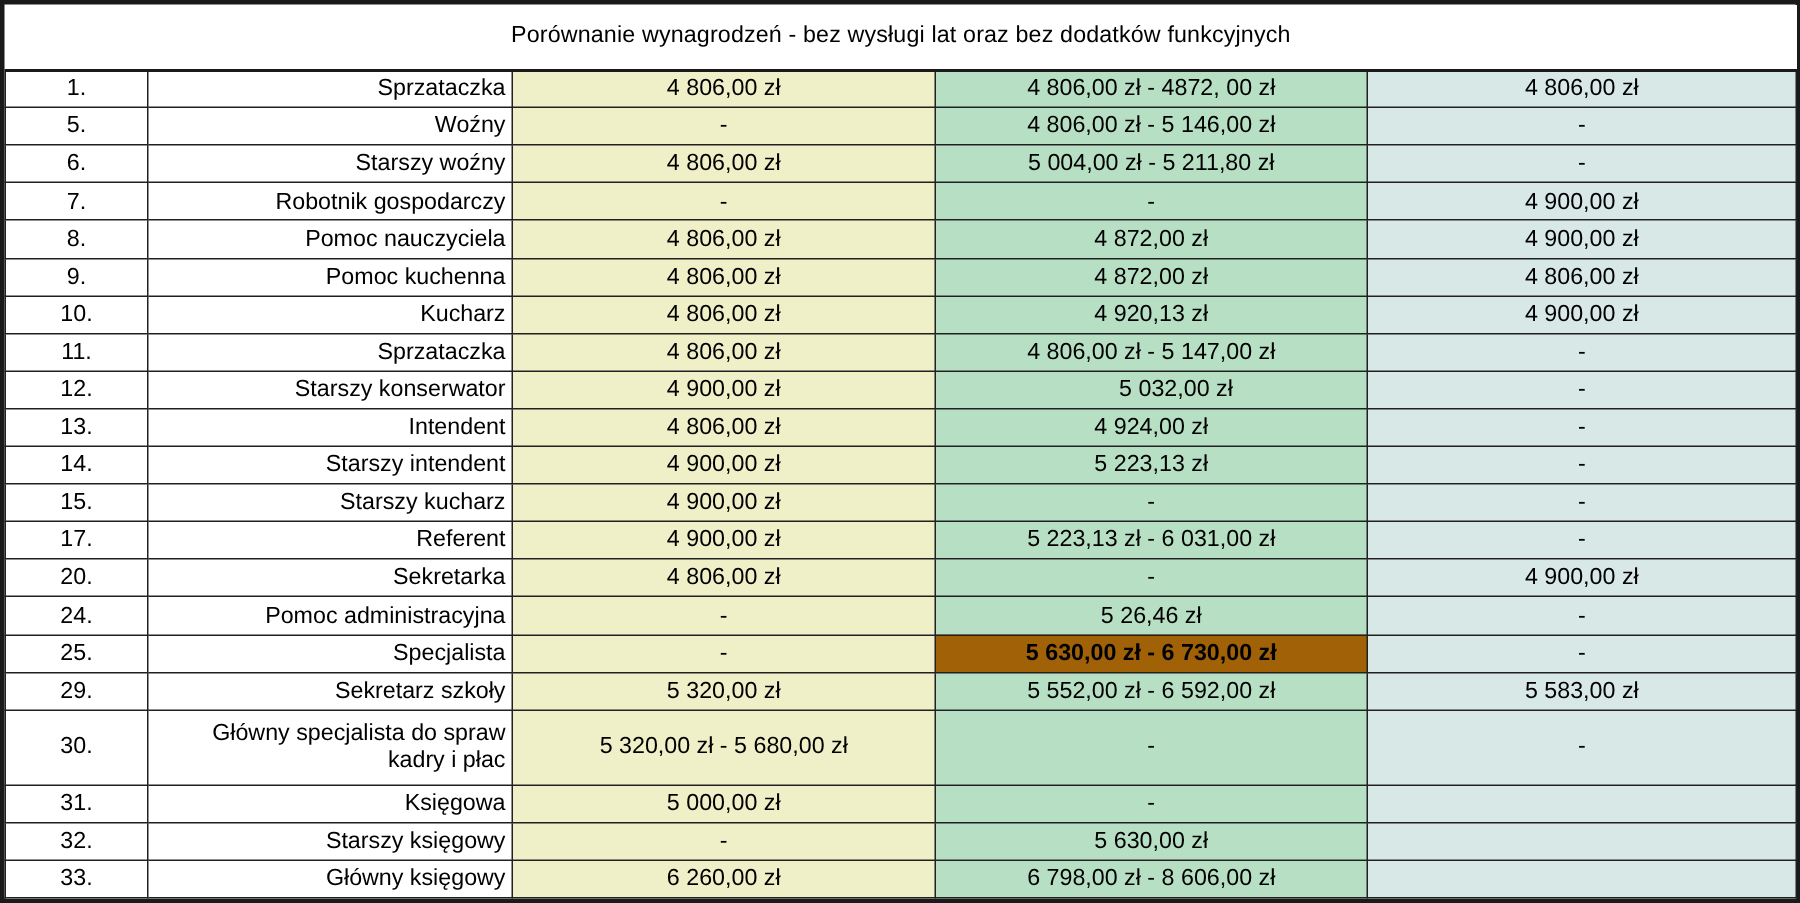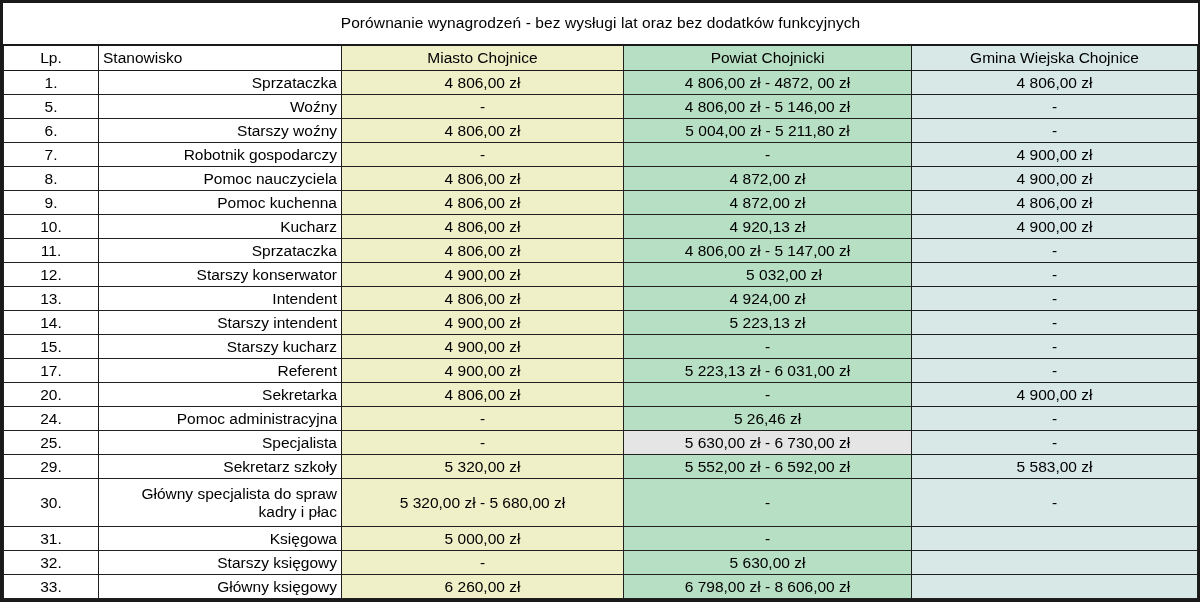--- a/index.html
+++ b/index.html
@@ -99,27 +99,20 @@
       <col style="width:95px">
       <col style="width:243px">
       <col style="width:282px">
       <col style="width:288px">
       <col style="width:286px">
     </colgroup>
     <tbody id="table-body">
       <tr>
         <td class="title-cell" colspan="5" style="border-color: rgb(32, 32, 32);">Porównanie wynagrodzeń  - bez wysługi lat oraz bez dodatków funkcyjnych</td>
       </tr>
-      <tr>
-        <th class="hdr hdr-lp" style="border-color: rgb(32, 32, 32);">Lp.</th>
-        <th class="hdr hdr-pos" style="border-color: rgb(32, 32, 32);">Stanowisko</th>
-        <th class="hdr hdr-c1" style="background: rgb(239, 239, 200); border-color: rgb(32, 32, 32);">Miasto Chojnice</th>
-        <th class="hdr hdr-c2" style="background: rgb(183, 223, 196); border-color: rgb(32, 32, 32);">Powiat Chojnicki</th>
-        <th class="hdr hdr-c3" style="background: rgb(215, 232, 230); border-color: rgb(32, 32, 32);">Gmina Wiejska Chojnice</th>
-      </tr>
     <tr class="data-row">
           <td class="lp" style="border-color: rgb(32, 32, 32);">1.</td>
           <td class="pos" style="border-color: rgb(32, 32, 32);">Sprzataczka</td>
           <td class="c1" style="background: rgb(239, 239, 200); border-color: rgb(32, 32, 32);">4 806,00 zł</td>
           <td class="c2" style="background: rgb(183, 223, 196); border-color: rgb(32, 32, 32);">4 806,00 zł - 4872, 00 zł</td>
           <td class="c3" style="background: rgb(215, 232, 230); border-color: rgb(32, 32, 32);">4 806,00 zł</td>
         </tr>
         <tr class="data-row">
           <td class="lp" style="border-color: rgb(32, 32, 32);">5.</td>
           <td class="pos" style="border-color: rgb(32, 32, 32);">Woźny</td>
@@ -215,21 +208,21 @@
           <td class="lp" style="border-color: rgb(32, 32, 32);">24.</td>
           <td class="pos" style="border-color: rgb(32, 32, 32);">Pomoc administracyjna</td>
           <td class="c1" style="background: rgb(239, 239, 200); border-color: rgb(32, 32, 32);">-</td>
           <td class="c2" style="background: rgb(183, 223, 196); border-color: rgb(32, 32, 32);">5 26,46 zł</td>
           <td class="c3" style="background: rgb(215, 232, 230); border-color: rgb(32, 32, 32);">-</td>
         </tr>
         <tr class="data-row">
           <td class="lp" style="border-color: rgb(32, 32, 32);">25.</td>
           <td class="pos" style="border-color: rgb(32, 32, 32);">Specjalista</td>
           <td class="c1" style="background: rgb(239, 239, 200); border-color: rgb(32, 32, 32);">-</td>
-          <td class="c2" style="background: #e5e5e5; border-color: rgb(32, 32, 32);">5 630,00 zł - 6 730,00 zł</td>
+          <td class="c2" style="background: #a16207; border-color: rgb(32, 32, 32); font-weight: bold;">5 630,00 zł - 6 730,00 zł</td>
           <td class="c3" style="background: rgb(215, 232, 230); border-color: rgb(32, 32, 32);">-</td>
         </tr>
         <tr class="data-row">
           <td class="lp" style="border-color: rgb(32, 32, 32);">29.</td>
           <td class="pos" style="border-color: rgb(32, 32, 32);">Sekretarz szkoły</td>
           <td class="c1" style="background: rgb(239, 239, 200); border-color: rgb(32, 32, 32);">5 320,00 zł</td>
           <td class="c2" style="background: rgb(183, 223, 196); border-color: rgb(32, 32, 32);">5 552,00 zł - 6 592,00 zł</td>
           <td class="c3" style="background: rgb(215, 232, 230); border-color: rgb(32, 32, 32);">5 583,00 zł</td>
         </tr>
         <tr class="data-row tall-row">

